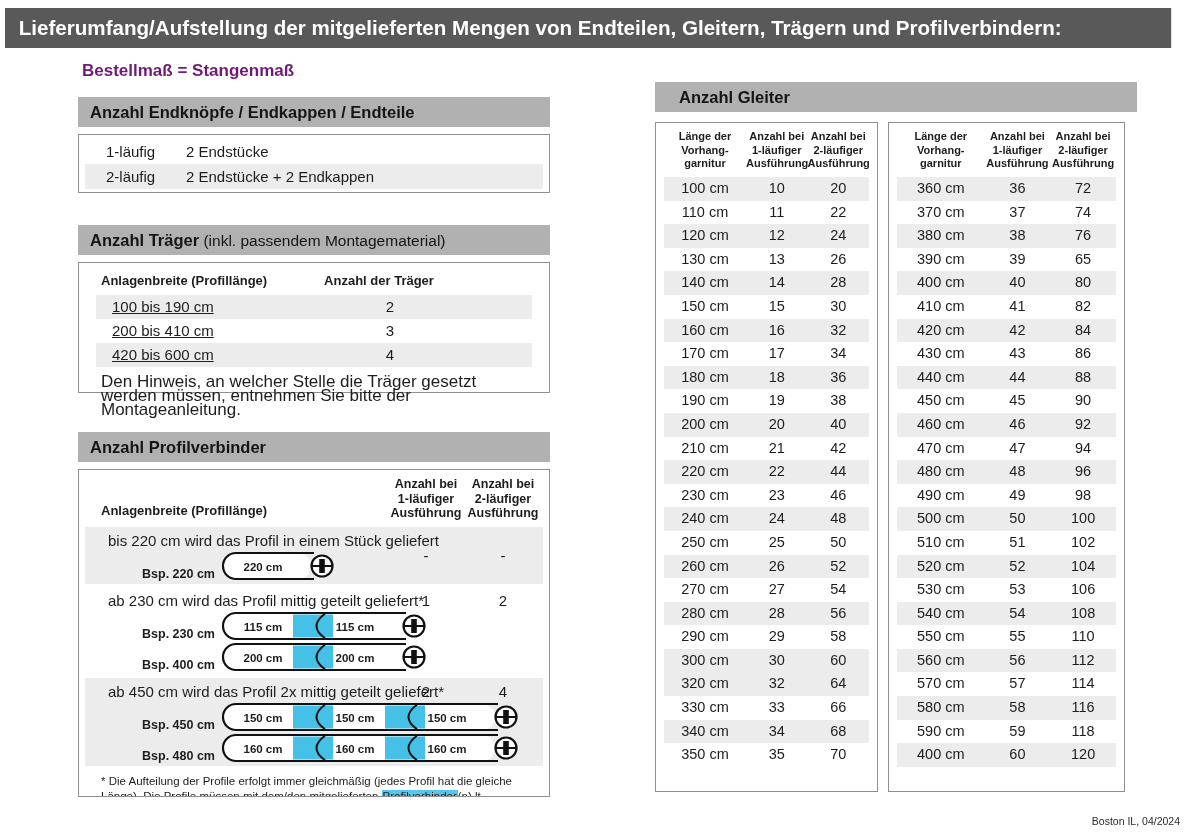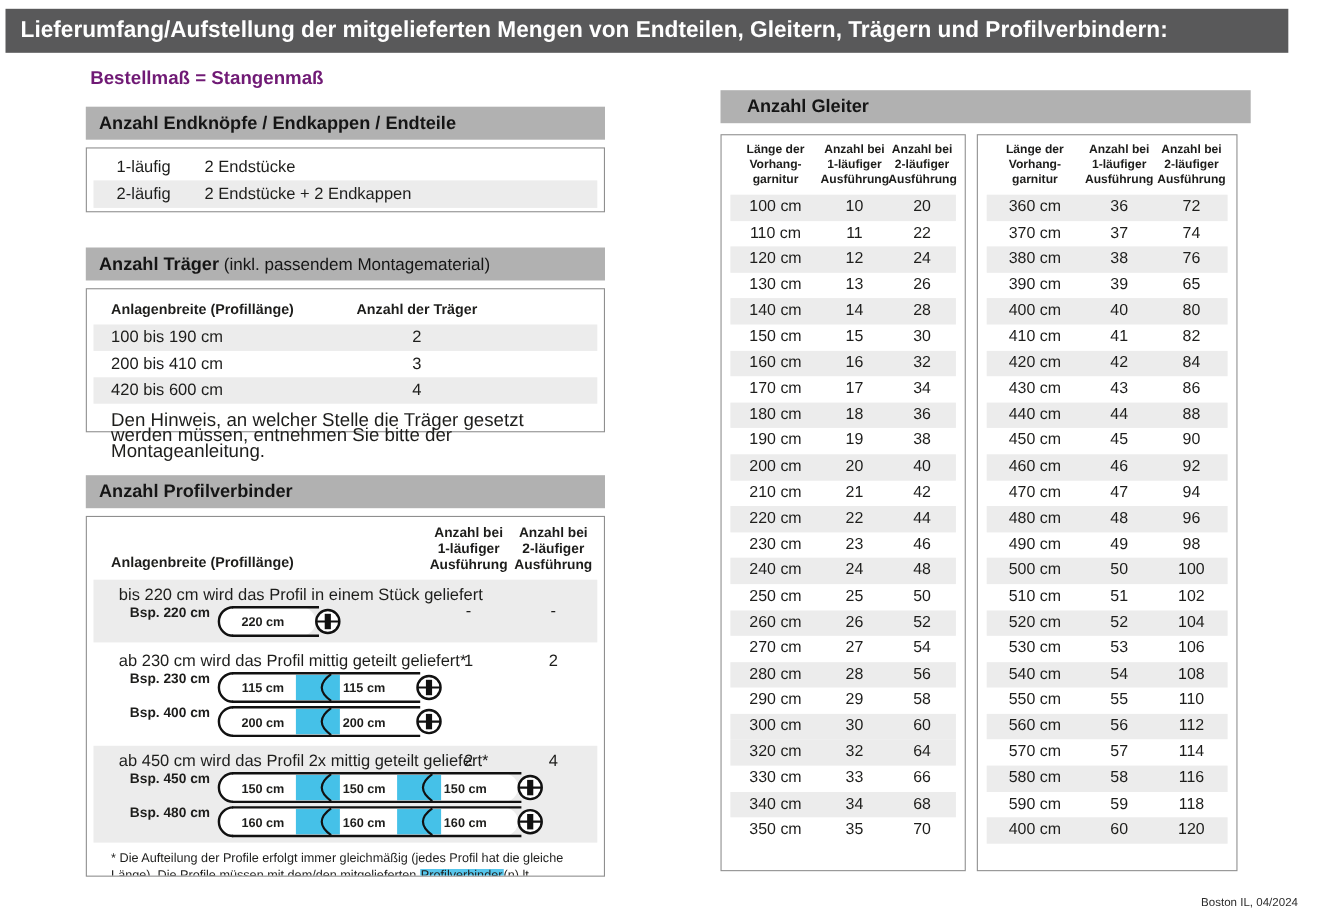--- a/index.html
+++ b/index.html
@@ -33,21 +33,21 @@
   .kv-row{height:25px;line-height:25px;margin:0 6px;font-size:15px;display:flex;}
   .kv-row.alt{background:#ececec;}
   .kv-label{width:101px;padding-left:21px;box-sizing:border-box;}
 
   
   #traeger-h{left:78px;top:225px;width:460px;}
   #traeger-box{left:78px;top:262px;width:472px;height:131px;}
   .t-head{position:relative;height:22px;padding-top:10px;font-size:13px;font-weight:bold;}
   .t-head .c1{padding-left:22px;}
   .t-head .c2{position:absolute;left:225px;top:10px;width:150px;text-align:center;}
-  .t-row{height:24px;line-height:24px;margin:0 6px;font-size:15px;position:relative;}
+  .t-row{height:24px;line-height:24px;margin:0 17px;font-size:15px;position:relative;text-decoration:underline;}
   .t-row.alt{background:#ececec;}
   .t-row .rc1{padding-left:16px;}
   .t-row .rc2{position:absolute;left:219px;top:0;width:150px;text-align:center;}
   .t-note{padding:8px 30px 0 22px;font-size:17px;line-height:14px;}
 
   
   #pv-h{left:78px;top:432px;width:460px;}
   #pv-box{left:78px;top:469px;width:472px;height:328px;overflow:hidden;}
   .pv-head{position:relative;height:54px;}
   .pv-head .c1{position:absolute;left:22px;bottom:6px;font-size:13px;font-weight:bold;}
@@ -55,21 +55,21 @@
   .pv-hcol.h2{left:303px;}
   .pv-hcol.h3{left:380px;}
   .pv-row{margin:3px 6px 0;position:relative;padding-bottom:3px;}
   .pv-row.alt{background:#ececec;}
   .pv-line{position:relative;height:23px;}
   .pv-text{position:absolute;left:23px;top:5px;font-size:15px;}
   .pv-v{position:absolute;width:88px;text-align:center;top:5px;font-size:15px;}
   .pv-v.low{top:20px;}
   .pv-v1{left:297px;}
   .pv-v2{left:374px;}
-  .pv-ex{display:flex;align-items:flex-start;height:31px;}
+  .pv-ex{display:flex;align-items:flex-end;height:31px;padding-left:24px;}
   .bsp{width:106px;text-align:right;font-size:12.5px;font-weight:bold;white-space:nowrap;}
   .pv-ex svg{margin-left:6px;display:block;}
   .pv-foot{padding:8px 20px 0 22px;font-size:11.5px;line-height:14.5px;}
   .hl{background:#56c6ec;padding:0 1px;}
 
   
   #gleiter-h{left:655px;top:82px;width:458px;padding-left:24px;}
   .gbox{top:122px;height:670px;}
   #gbox1{left:655px;width:223px;}
   #gbox2{left:888px;width:237px;}

